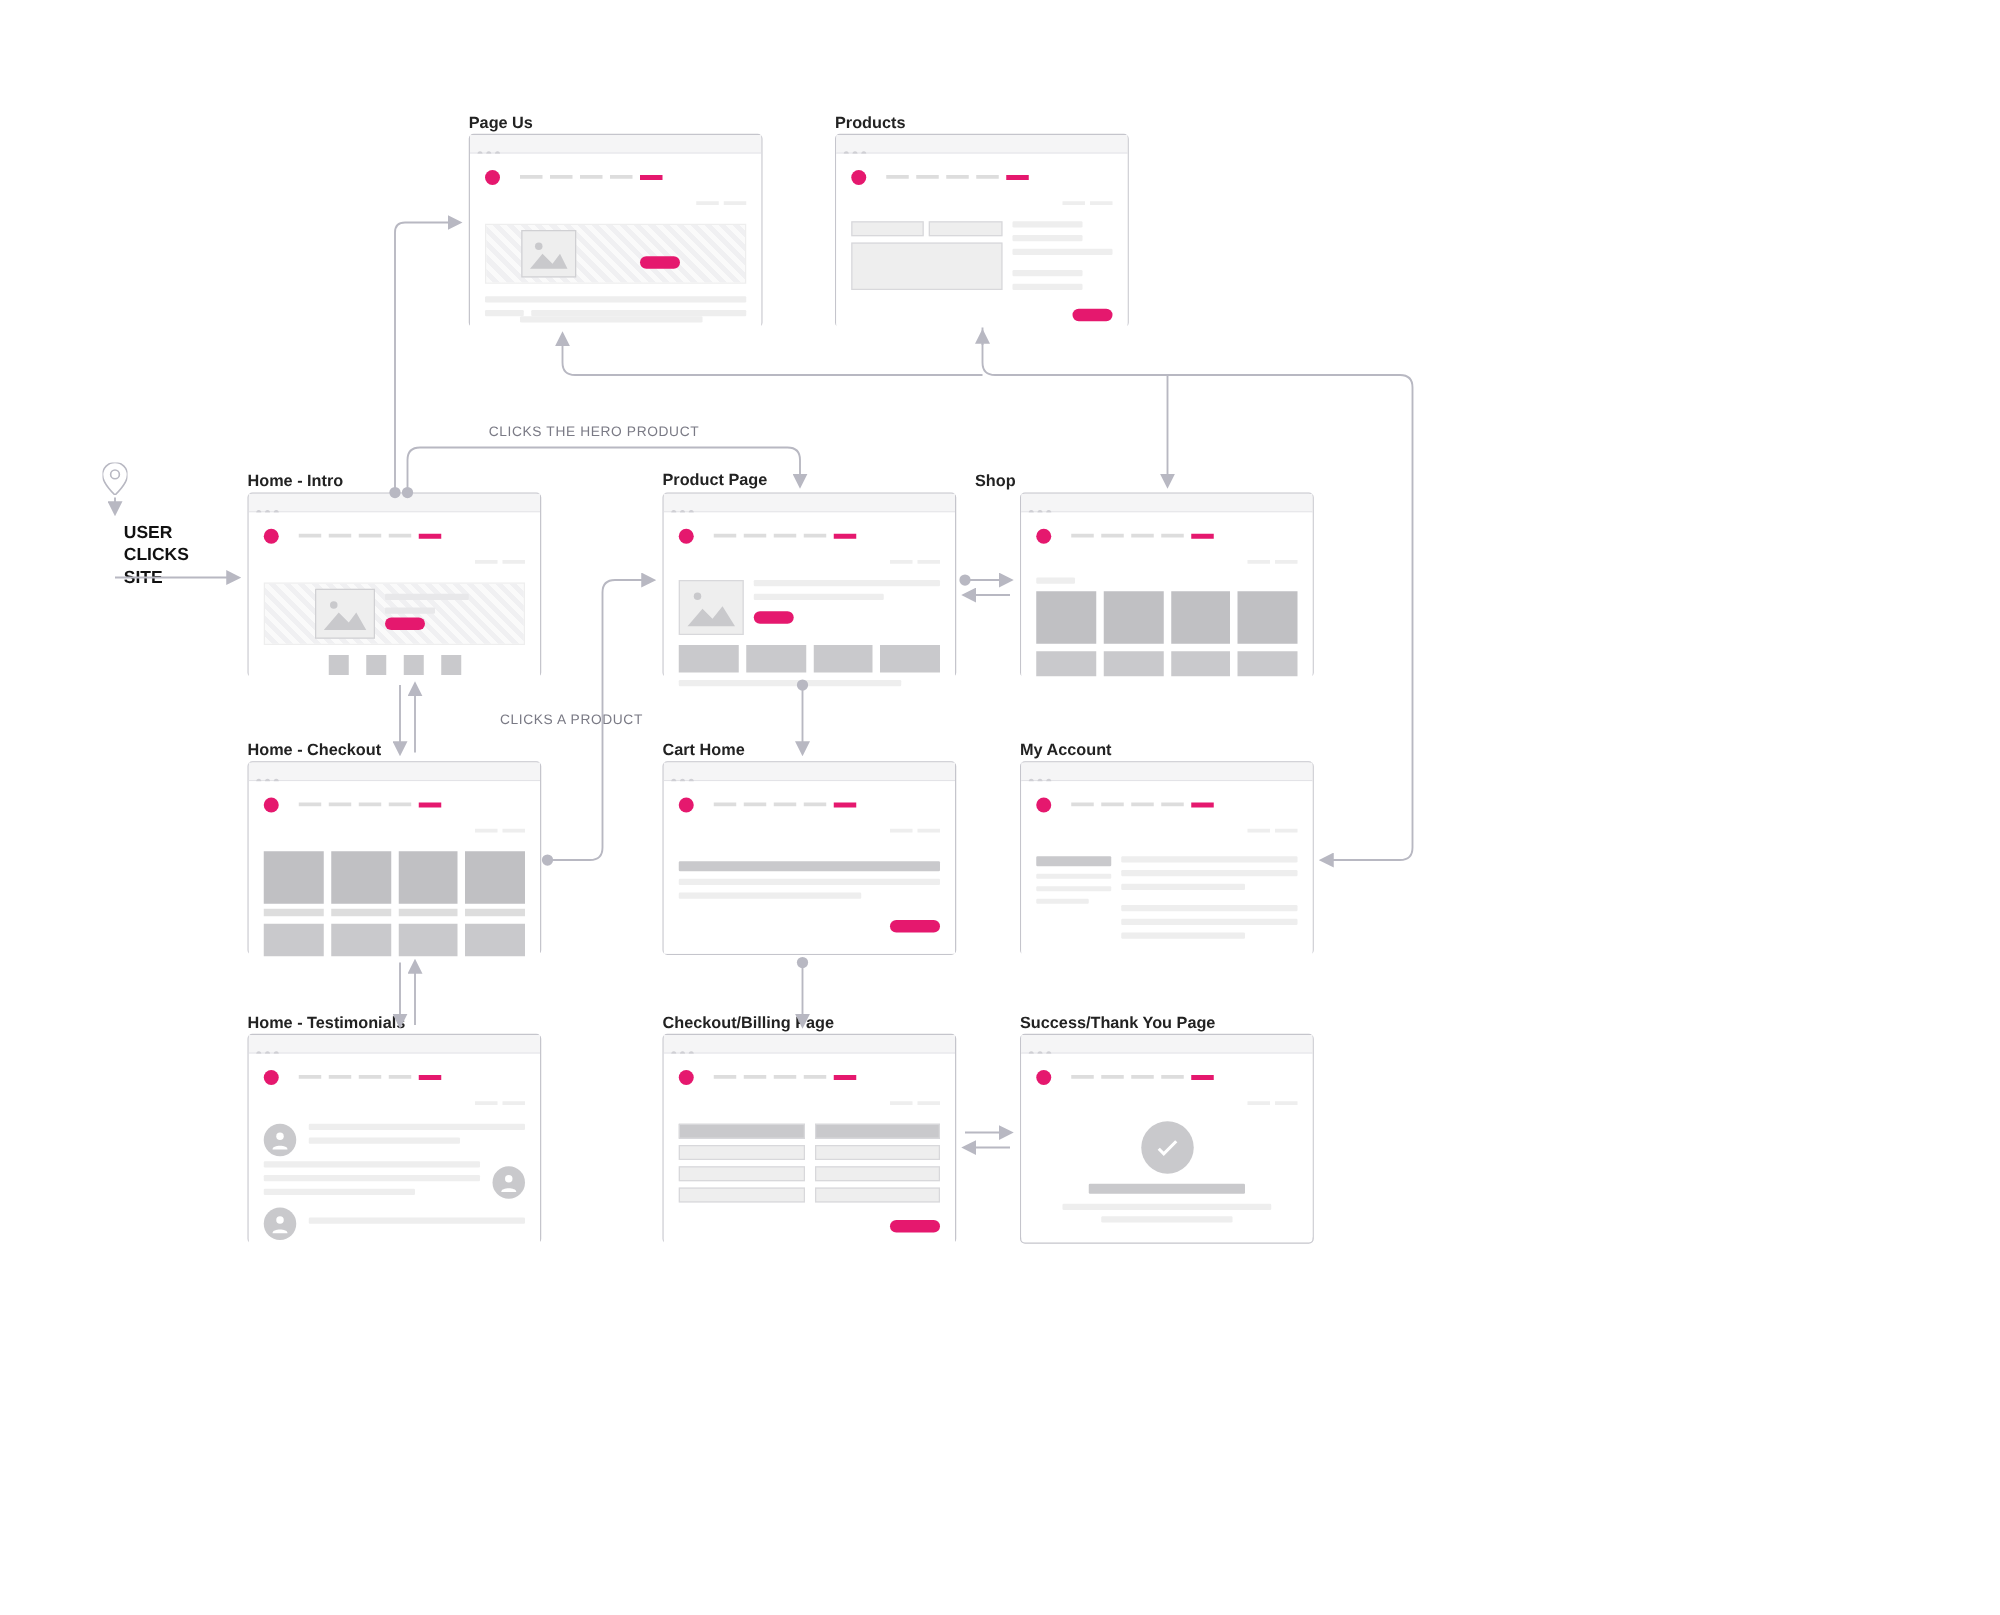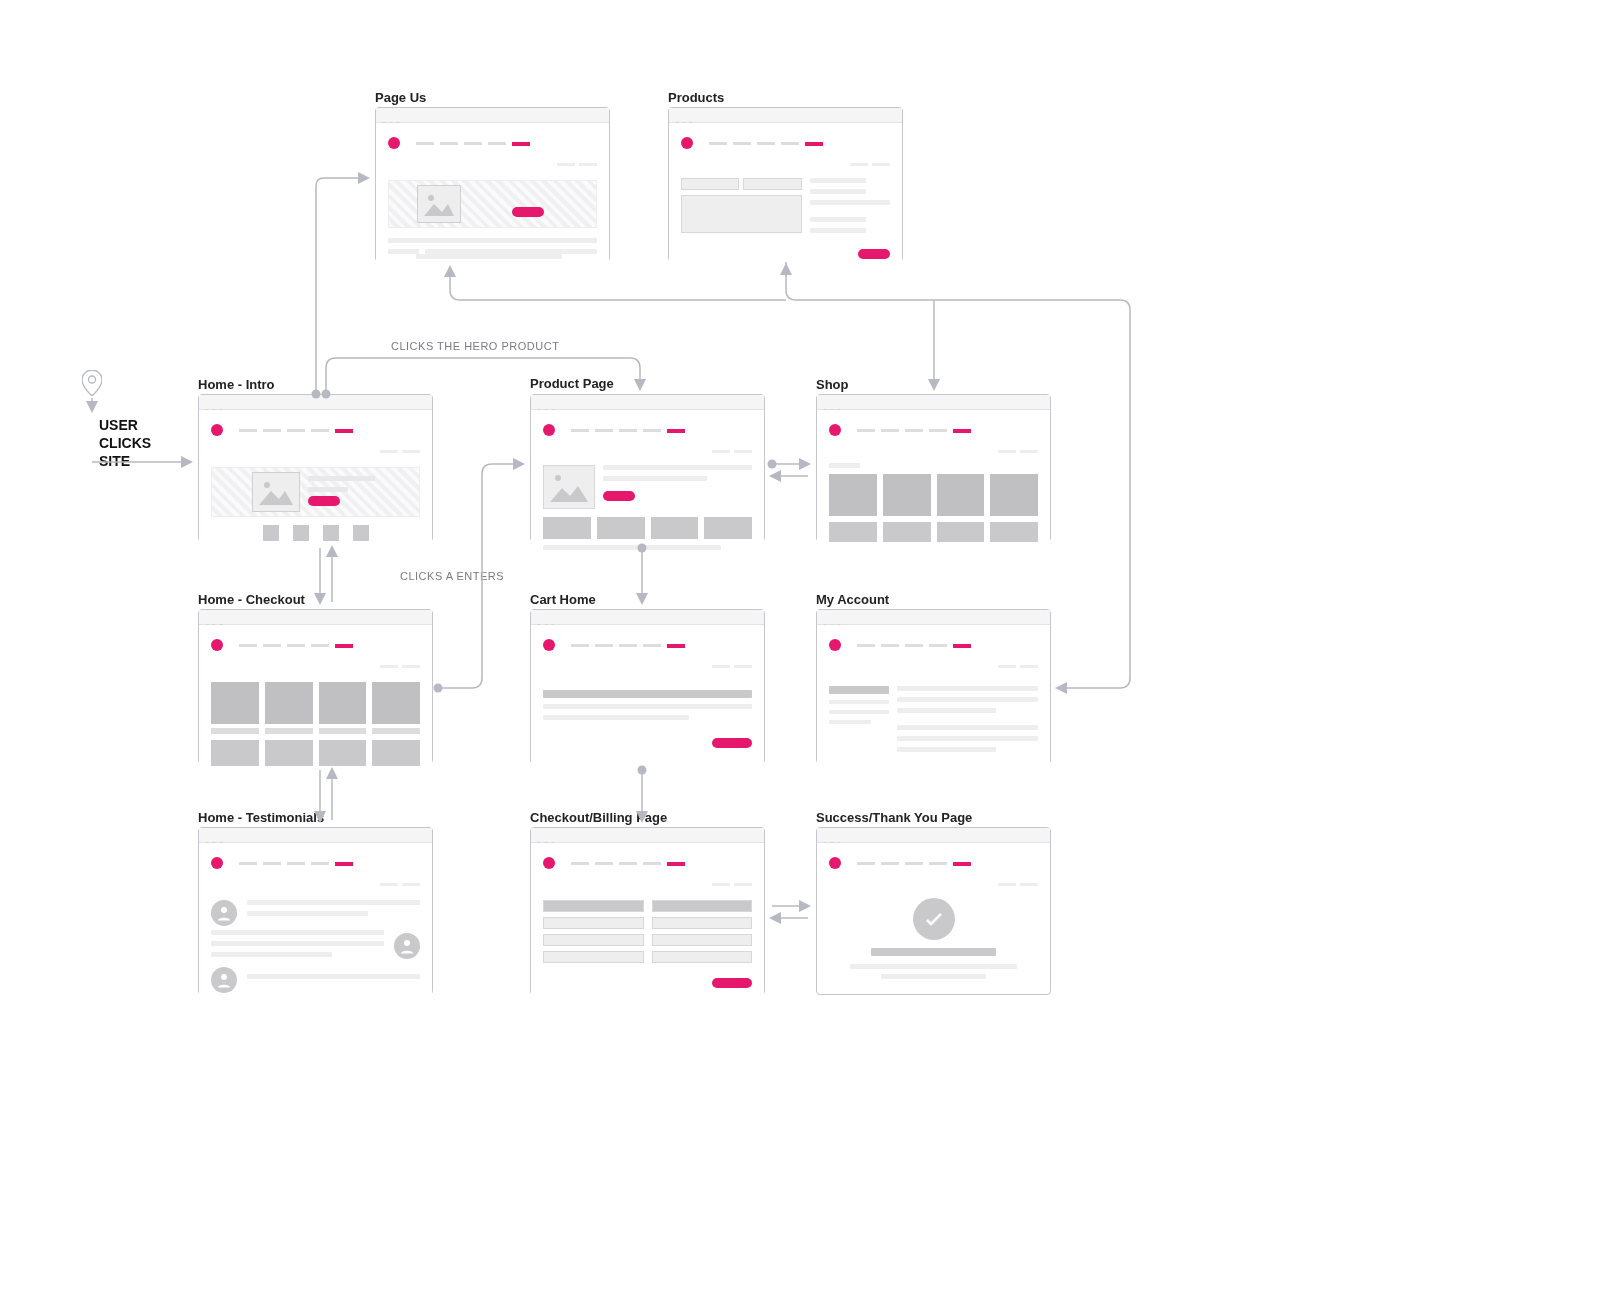--- a/index.html
+++ b/index.html
@@ -70,21 +70,21 @@
 <svg width="20" height="26" viewBox="0 0 20 26">
         <path d="M10 0C4.5 0 0 4.4 0 9.8 0 17 10 26 10 26s10-9 10-16.2C20 4.4 15.5 0 10 0z" fill="#fff" stroke="#b8b8c2" stroke-width="1.3"></path>
         <circle cx="10" cy="9.5" r="3.5" fill="#fff" stroke="#b8b8c2" stroke-width="1.3"></circle>
       </svg>
 </div>
 <div class="entry-text" style="left:99px;top:416px;white-space:pre">USER
 CLICKS
 SITE</div>
 
 <div class="caption" style="left:391px;top:340px">CLICKS THE HERO PRODUCT</div>
-<div class="caption" style="left:400px;top:570px">CLICKS A ENTERS</div>
+<div class="caption" style="left:400px;top:570px">CLICKS A PRODUCT</div>
 
 <div class="label" style="left:375px;top:90px">Page Us</div>
 <div class="card" style="left:375px;top:107px;height:155px">
   <div class="card-bar">
         <div class="dots"><span class="dot"></span><span class="dot"></span><span class="dot"></span></div>
       </div>
   <div class="card-body">
     <span class="logo"></span>
     <span class="nav"><span></span><span></span><span></span><span></span><span class="active"></span></span>
     <div class="nav-sub"><span></span><span></span></div>
@@ -193,21 +193,21 @@
     <div style="display:flex;gap:6px;margin-top:8px">
       <div style="flex:1;height:22px;background:#c9c9cc"></div>
           <div style="flex:1;height:22px;background:#c9c9cc"></div>
           <div style="flex:1;height:22px;background:#c9c9cc"></div>
           <div style="flex:1;height:22px;background:#c9c9cc"></div>
     </div>
     <div class="tline" style="margin-top:6px;width:85%"></div>
   </div>
 </div>
 
-<div class="label" style="left:816px;top:377px">Shop</div>
+<div class="label" style="left:780px;top:377px">Shop</div>
 <div class="card" style="left:816px;top:394px;height:148px">
   <div class="card-bar">
         <div class="dots"><span class="dot"></span><span class="dot"></span><span class="dot"></span></div>
       </div>
   <div class="card-body">
     <span class="logo"></span>
     <span class="nav"><span></span><span></span><span></span><span></span><span class="active"></span></span>
     <div class="nav-sub"><span></span><span></span></div>
     <div class="tline xs" style="margin-top:6px"></div>
     <div class="grid" style="margin-top:4px">

